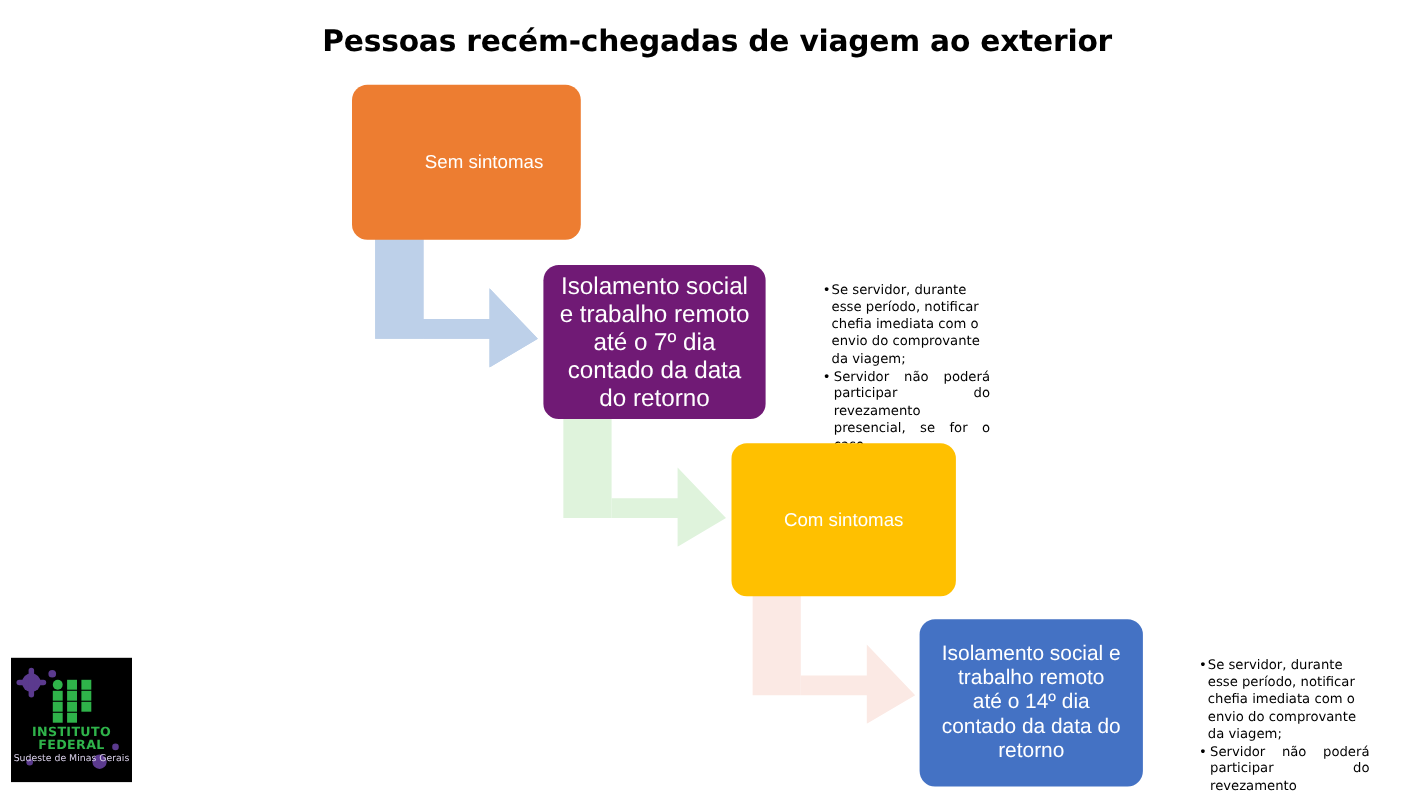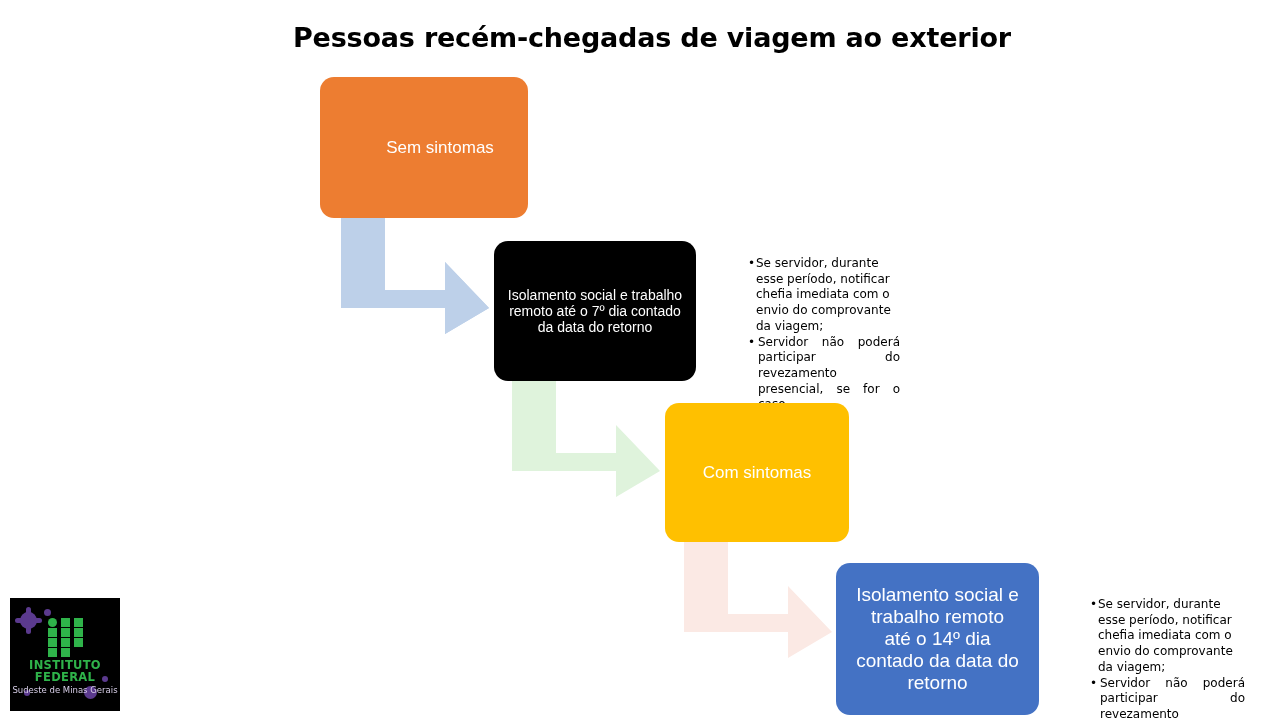--- a/index.html
+++ b/index.html
@@ -59,28 +59,28 @@
     height: 141px;
     background: #ED7D31;
     font-size: 17px;
     padding-left: 32px;
   }
   #box-isolamento-7 {
     left: 494px;
     top: 241px;
     width: 202px;
     height: 140px;
-    background: #000000;
-    font-size: 14px;
+    background: #701a75;
+    font-size: 22px;
     padding: 0 8px;
   }
   #box-com-sintomas {
     left: 665px;
     top: 403px;
-    width: 184px;
+    width: 204px;
     height: 139px;
     background: #FFC000;
     font-size: 17px;
   }
   #box-isolamento-14 {
     left: 836px;
     top: 563px;
     width: 203px;
     height: 152px;
     background: #4472C4;

